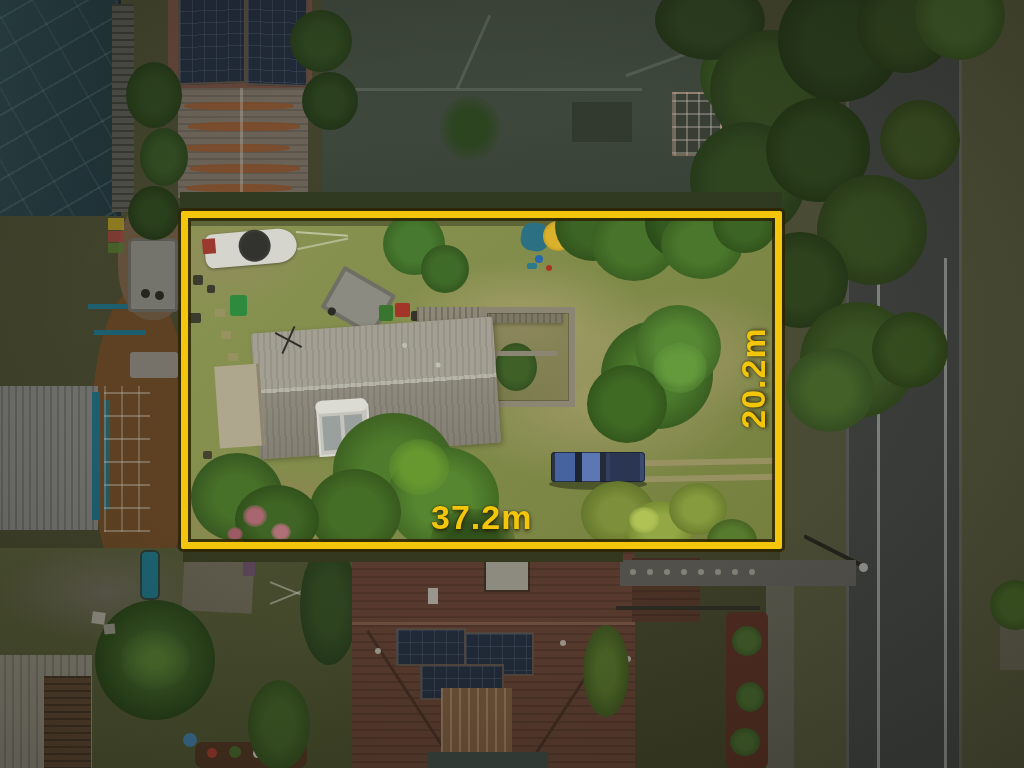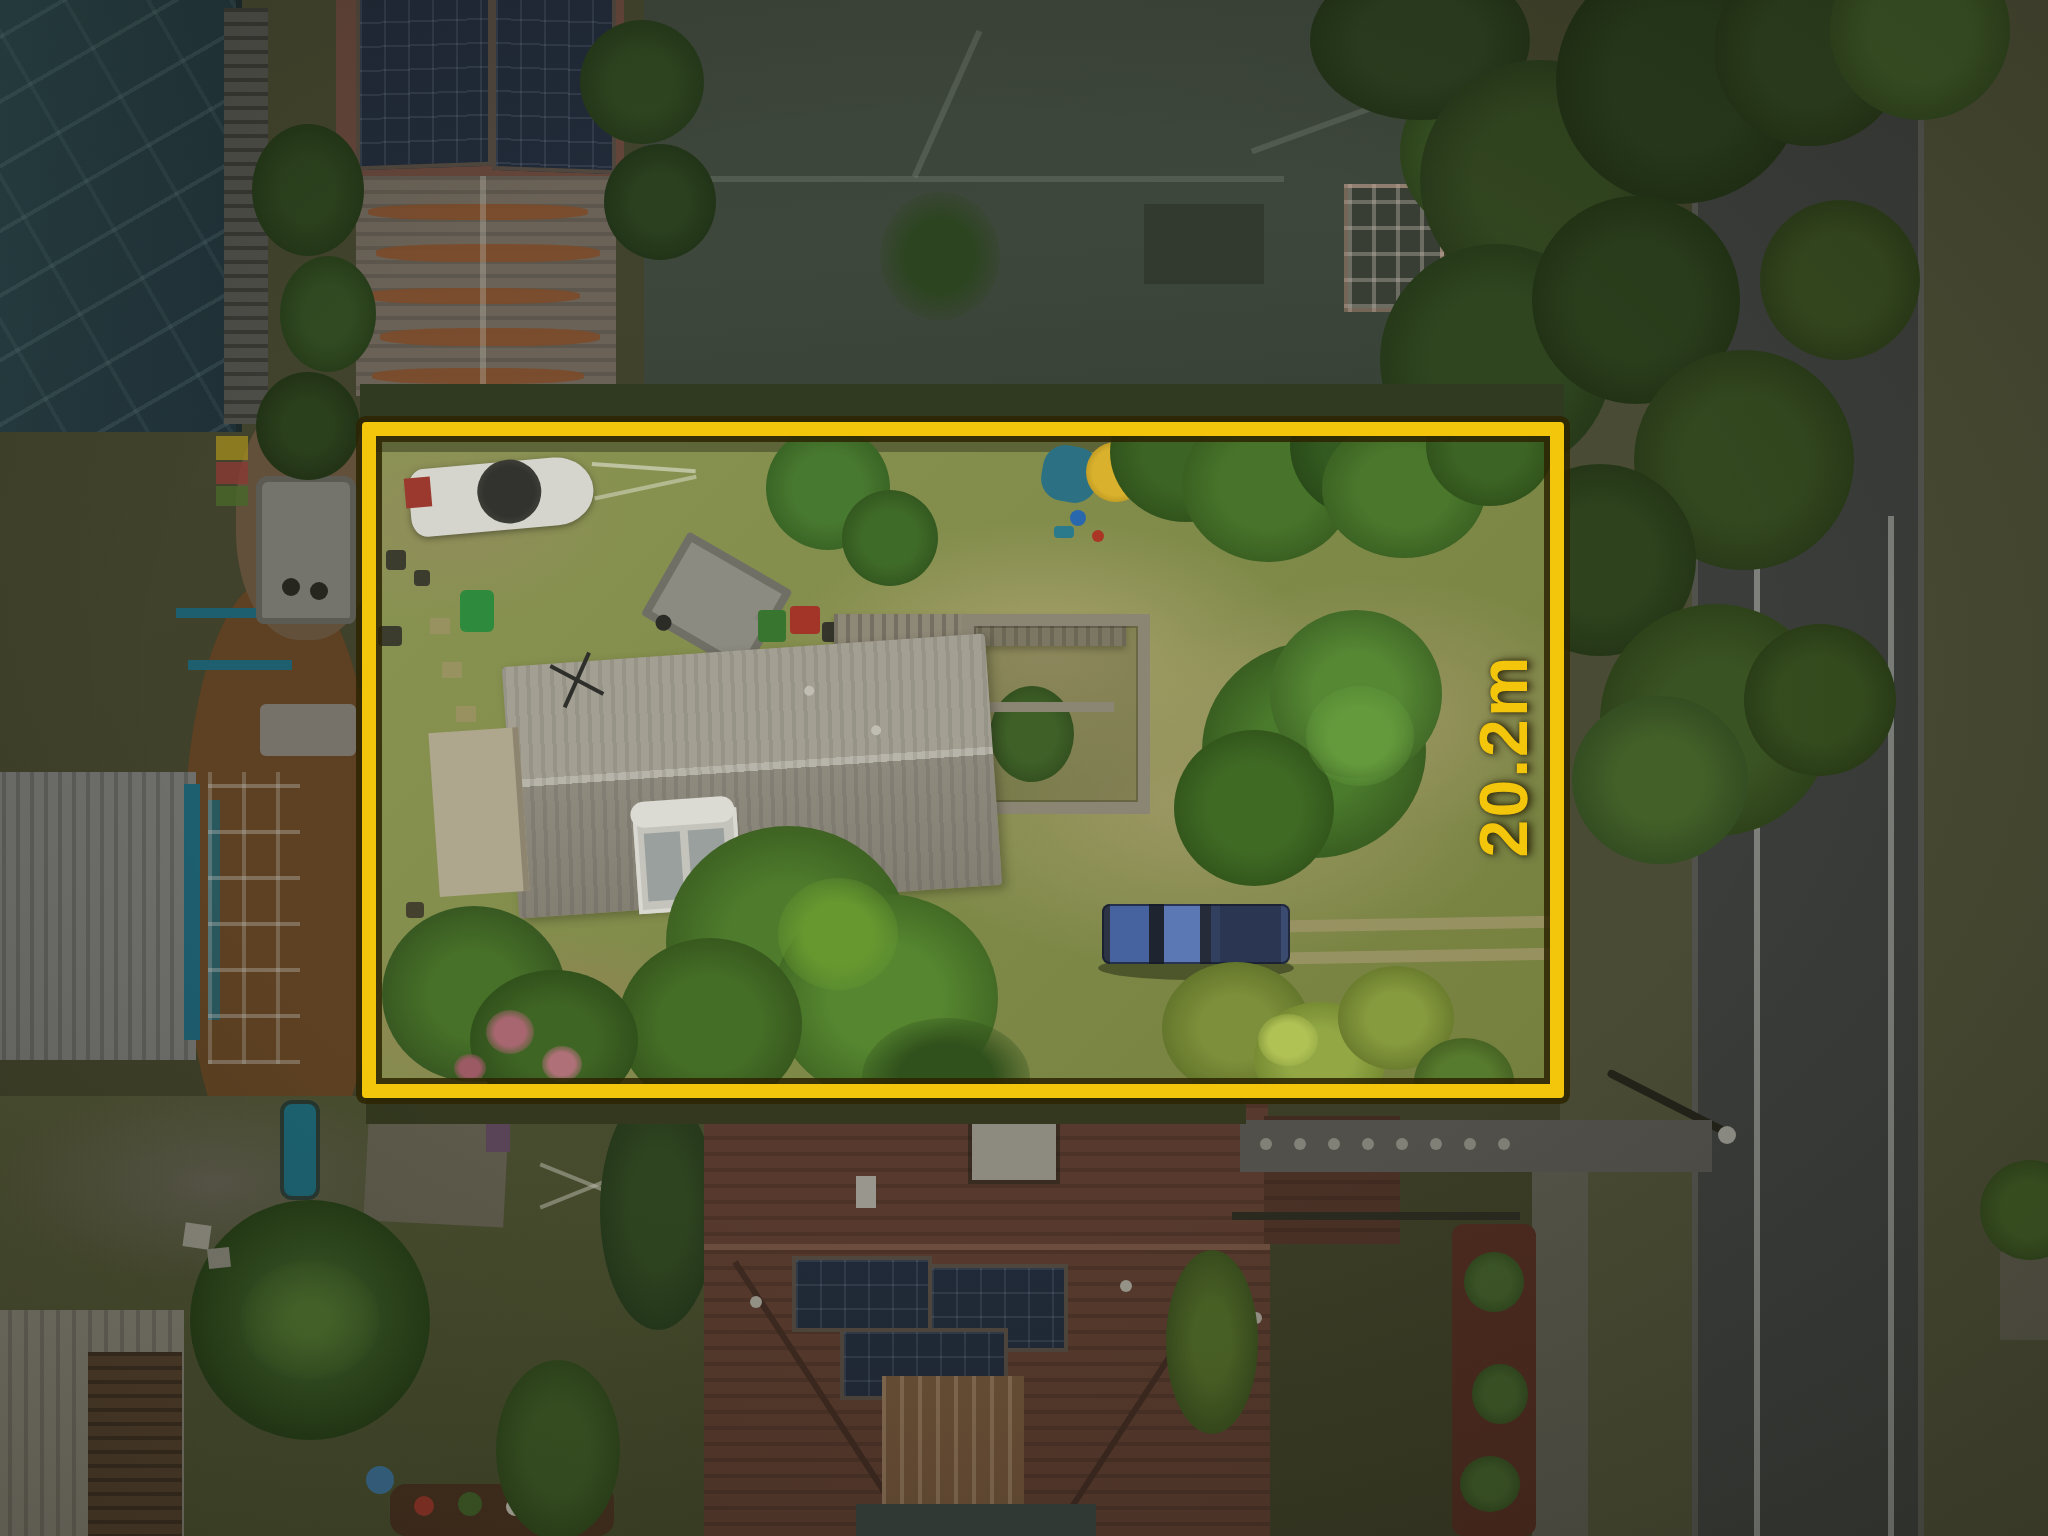--- a/index.html
+++ b/index.html
@@ -354,14 +354,15 @@
     </div>
 
     <div class="tb" style="left:398px;top:268px;width:74px;height:66px;background:radial-gradient(#7d8f3a 35%,#5e7028 80%);"></div>
     <div class="tb" style="left:444px;top:288px;width:66px;height:56px;background:radial-gradient(#93a845 35%,#70842e 80%);"></div>
     <div class="tb" style="left:486px;top:270px;width:58px;height:52px;background:radial-gradient(#869a3e 35%,#64762a 80%);"></div>
     <div class="tb" style="left:446px;top:294px;width:30px;height:26px;background:radial-gradient(#b1c255 45%,rgba(177,194,85,0) 85%);"></div>
     <div class="tb" style="left:524px;top:306px;width:50px;height:44px;background:radial-gradient(#577b2e 40%,#40591e 85%);"></div>
   </div>
 
   <div class="a boundary"></div>
+  <div class="label" style="left:431px;top:498px;">37.2m</div>
   <div class="label" style="left:753px;top:378px;transform:translate(-50%,-50%) rotate(-90deg);">20.2m</div>
 </div>
 
 </body></html>

